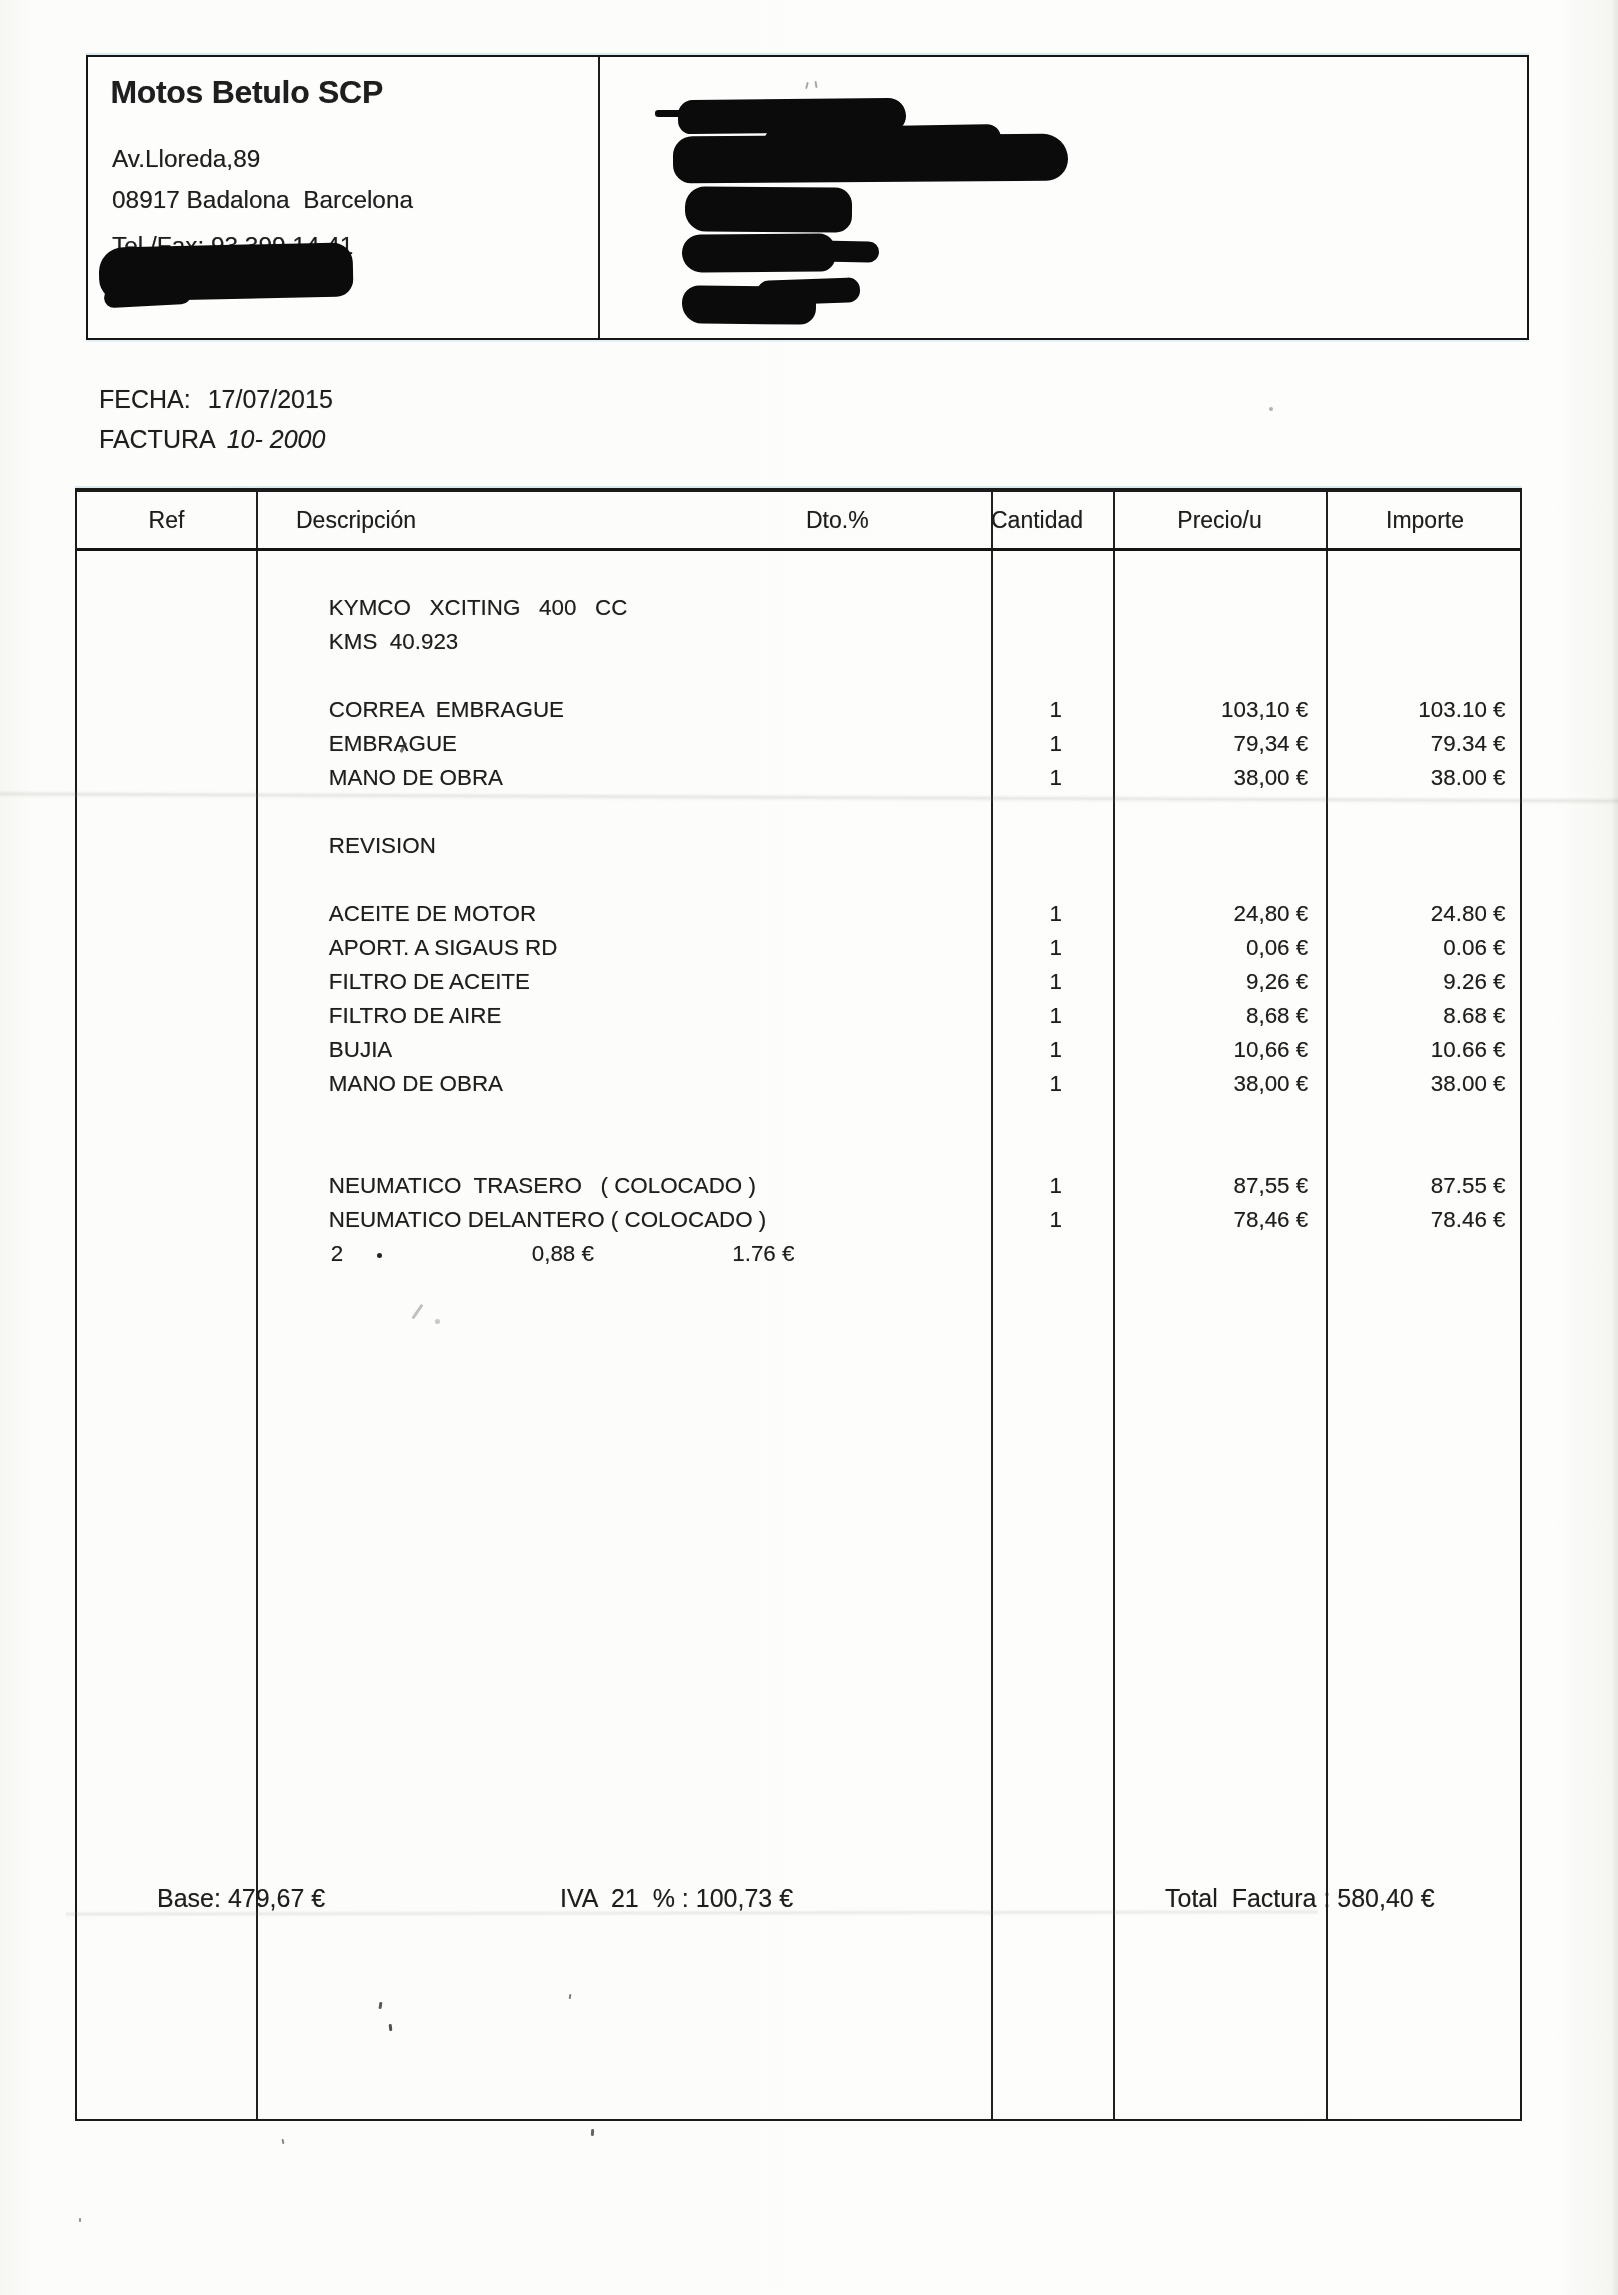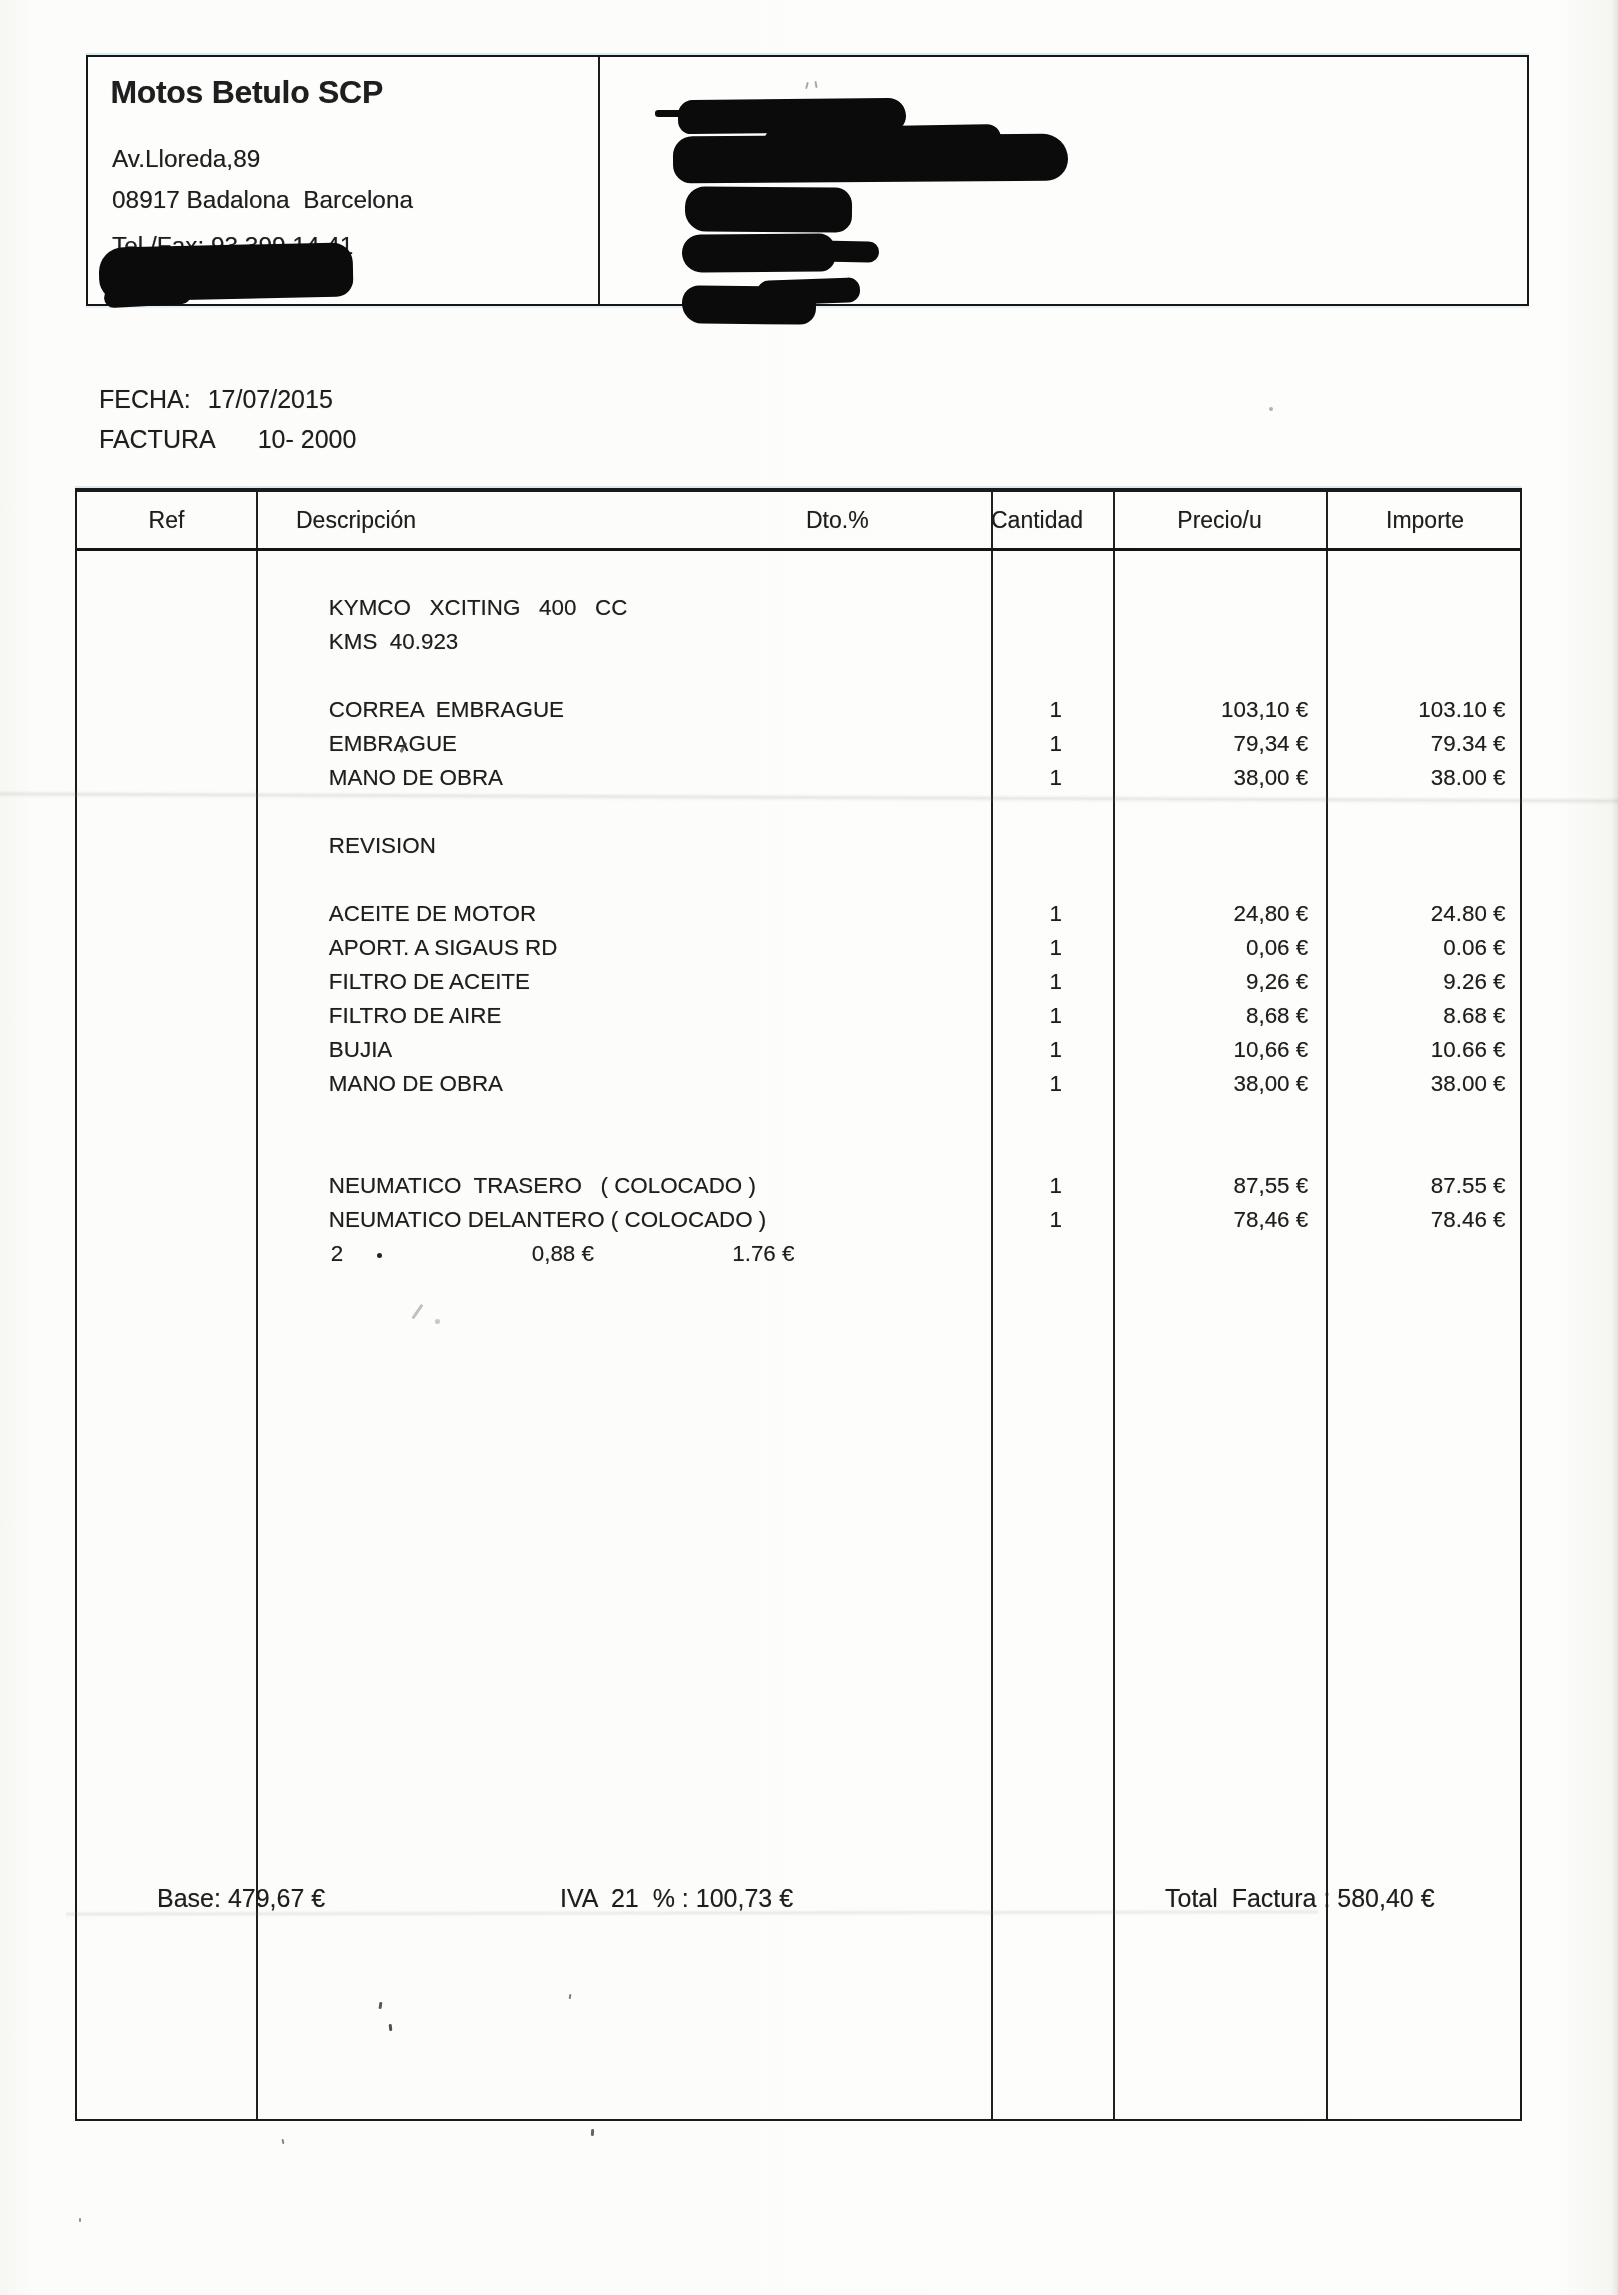--- a/index.html
+++ b/index.html
@@ -9,36 +9,36 @@
     position:relative; width:1618px; height:2295px; overflow:hidden;
     background:linear-gradient(90deg,#f6f6f3 0%,#fcfcfa 2%,#fdfdfb 96%,#f4f4f1 100%);
     font-family:"Liberation Sans","DejaVu Sans",sans-serif;
     color:#1e1e1e;
   }
   .txt { text-shadow:0 0 0.7px rgba(25,25,25,.45); }
   .pre { white-space:pre; }
 
   
   .header-box {
-    position:absolute; left:86px; top:55px; width:1443px; height:251px;
+    position:absolute; left:86px; top:55px; width:1443px; height:285px;
     border:2.6px solid #161616;
     box-shadow:0 -2px 0 rgba(130,195,225,.30), 0 2px 0 rgba(130,195,225,.18);
     background:#fdfdfc;
   }
   .header-divider { position:absolute; left:510px; top:0; bottom:0; width:2px; background:#1c1c1c; }
   .seller-name { position:absolute; left:22.4px; top:17px; font-size:32px; font-weight:700; letter-spacing:-0.3px; }
   .seller-line { position:absolute; left:24px; font-size:24.4px; }
 
   
   .blob { position:absolute; background:#0b0b0b; }
 
   
   .meta-line { position:absolute; left:99px; font-size:25px; }
   .meta-line .val-date { margin-left:17px; }
-  .meta-line .val-num { margin-left:42px; }
+  .meta-line .val-num { margin-left:11px;font-style:italic; }
 
   
   .items-table {
     position:absolute; left:75px; top:488px; width:1447px; height:1633px;
     border:2px solid #1a1a1a; border-top-width:4px;
     box-shadow:0 -2px 0 rgba(130,195,225,.30);
     background:transparent;
   }
   .vline { position:absolute; top:0; bottom:0; width:2px; background:#202020; }
   .v1 { left:179px; } .v2 { left:914px; } .v3 { left:1036px; } .v4 { left:1249px; }

